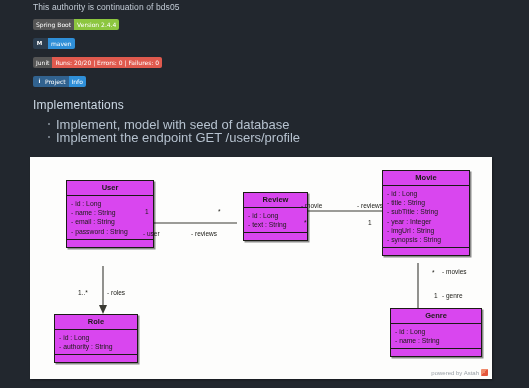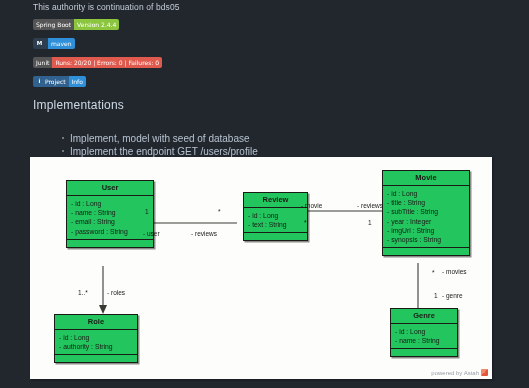--- a/index.html
+++ b/index.html
@@ -70,23 +70,23 @@
   .section-title {
     position: absolute;
     left: 33px; top: 98px;
     font-size: 12px;
     color: #cdd9e5;
     letter-spacing: .2px;
   }
   .impl-list {
     position: absolute;
     left: 44px; top: 116px;
-    margin: 16px; padding: 0 0 0 10px;
+    margin: 2px; padding: 0 0 0 10px;
     list-style: none;
-    font-size: 10px;
+    font-size: 13px;
     color: #b6c2cf;
     line-height: 13px;
   }
   .impl-list li { position: relative; }
   .impl-list li::before {
     content: "";
     position: absolute;
     left: -8px; top: 5px;
     width: 2px; height: 2px;
     background: #8b949e;
@@ -103,21 +103,21 @@
   }
   .diagram-canvas {
     position: absolute;
     left: 0; top: 0;
     width: 462px; height: 222px;
   }
 
   
   .uml-box {
     position: absolute;
-    background: #22c55e;
+    background: #d946ef;
     border: 1.4px solid #1b1b16;
     box-shadow: 1.5px 1.5px 0 rgba(0,0,0,.45);
     box-sizing: border-box;
   }
   .uml-title {
     text-align: center;
     font-size: 7.5px;
     font-weight: bold;
     color: #1b1b16;
     font-family: "Liberation Sans", sans-serif;
@@ -261,21 +261,21 @@
 
   <div class="uml-box" style="left:24px; top:157px; width:84px;">
     <div class="uml-title">Role</div>
     <div class="uml-attrs">
       <div class="uml-attr">- id : Long</div>
       <div class="uml-attr">- authority : String</div>
     </div>
     <div class="uml-ops"></div>
   </div>
 
-  <div class="uml-box" style="left:360px; top:151px; width:68px;">
+  <div class="uml-box" style="left:360px; top:151px; width:92px;">
     <div class="uml-title">Genre</div>
     <div class="uml-attrs">
       <div class="uml-attr">- id : Long</div>
       <div class="uml-attr">- name : String</div>
     </div>
     <div class="uml-ops"></div>
   </div>
 
   <div class="edge-label" style="left:115px; top:51px;">1</div>
   <div class="edge-label" style="left:113px; top:73px;">- user</div>

